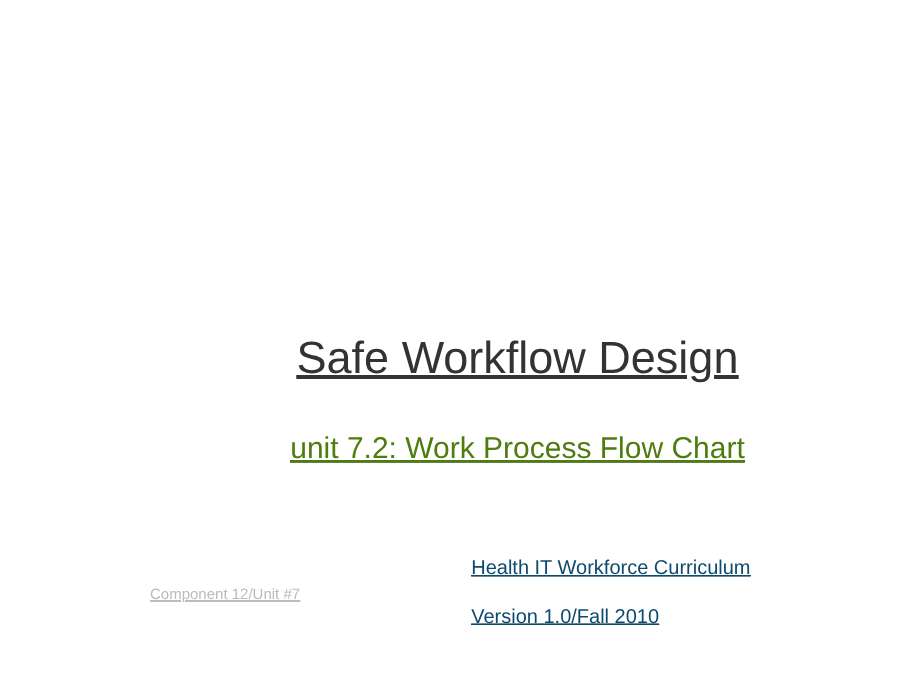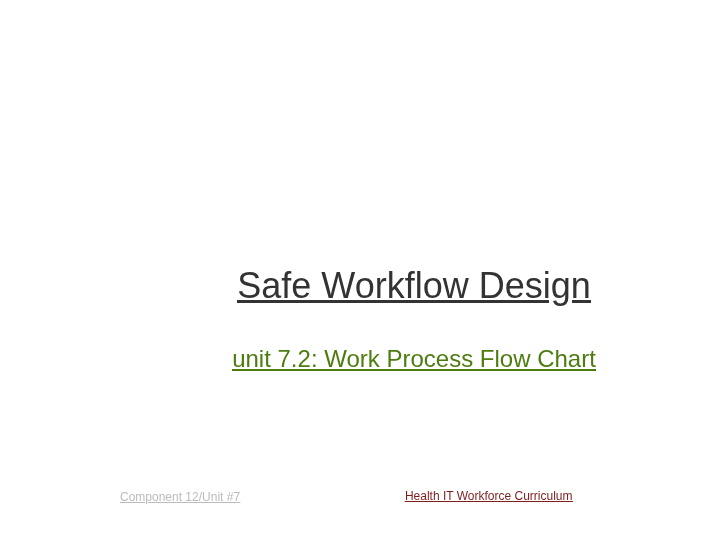--- a/index.html
+++ b/index.html
@@ -59,22 +59,22 @@
       justify-content: space-between;
       align-items: center;
       padding: 0 30px;
     }
     .footer-left {
       font-size: 12px;
       color: #bbbbbb;
       font-family: Verdana, Geneva, sans-serif;
     }
     .footer-center {
-      font-size: 12px;
-      color: #7f1d1d;
+      font-size: 16px;
+      color: #0c4a6e;
       font-family: Verdana, Geneva, sans-serif;
       line-height: 1.3;
     }
     .footer-right {
       font-size: 12px;
       color: #bbbbbb;
       font-family: Verdana, Geneva, sans-serif;
     }
   </style>
 </head>
@@ -84,16 +84,17 @@
   <div class="title-area">
     <h1 class="title">Safe Workflow Design</h1>
   </div>
   <div class="subtitle-area">
     <h2 class="subtitle">unit 7.2: Work Process Flow Chart</h2>
   </div>
   <div class="footer">
     <div class="footer-left">Component 12/Unit #7</div>
     <div class="footer-center">
       <div>Health IT Workforce Curriculum</div>
+      <div>Version 1.0/Fall 2010</div>
     </div>
     <div class="footer-right">1</div>
   </div>
 </div>
 
 </body></html>

